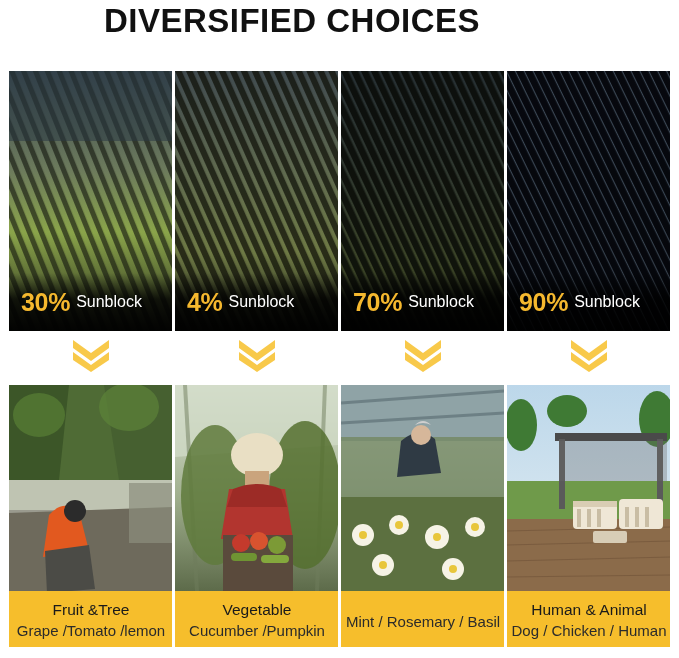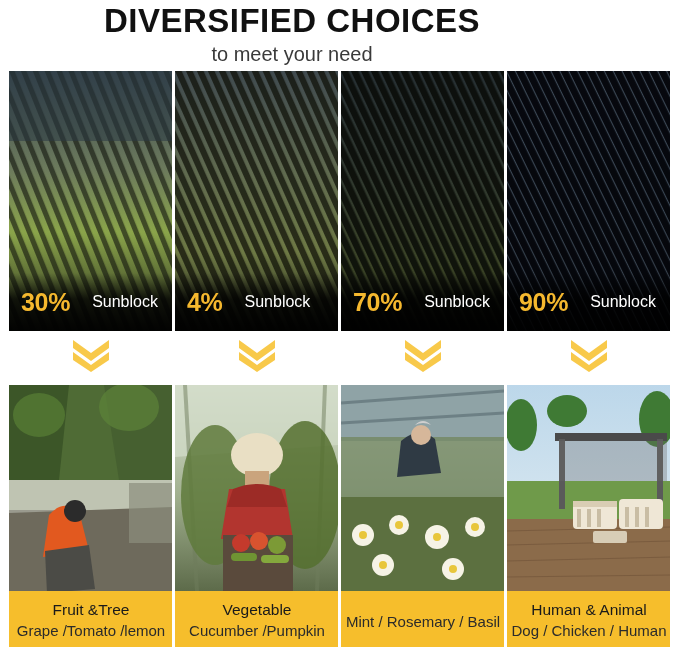--- a/index.html
+++ b/index.html
@@ -78,21 +78,21 @@
   }
   .swatch .pct {
     color: #f5b82e;
     font-size: 25px;
     font-weight: bold;
     letter-spacing: -0.3px;
   }
   .swatch .sb {
     color: #ffffff;
     font-size: 16px;
-    margin-left: 22px;
+    margin-left: 6px;
     font-weight: normal;
   }
 
   
   .arrow-row {
     position: absolute;
     top: 338px;
     left: 9px;
     width: 661px;
     height: 40px;
@@ -160,21 +160,20 @@
     margin-top: 4px;
   }
 </style>
 </head>
 <body>
 
 <div class="page">
 
   <div class="heading">
     <div class="title">DIVERSIFIED CHOICES</div>
-    <div class="subtitle">to meet your need</div>
   </div>
 
   <div class="swatch-row">
 
     <div class="swatch">
       <svg class="mesh" width="164" height="260" viewBox="0 0 164 260" preserveAspectRatio="none">
         <defs>
           <linearGradient id="g30" x1="0" y1="0" x2="0" y2="1">
             <stop offset="0%" stop-color="#3c4a52"></stop>
             <stop offset="38%" stop-color="#6c7a5c"></stop>

